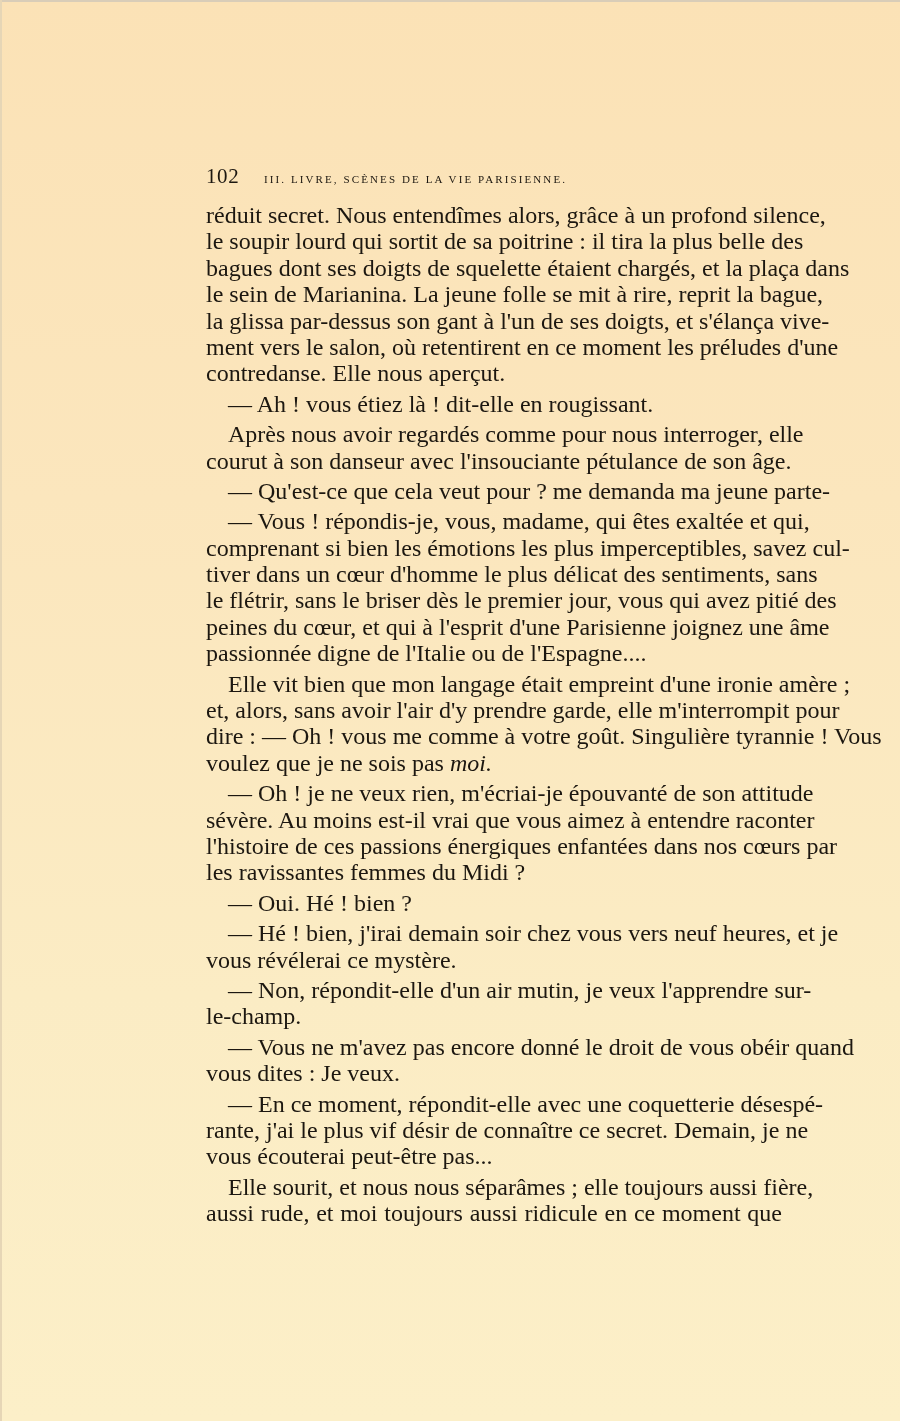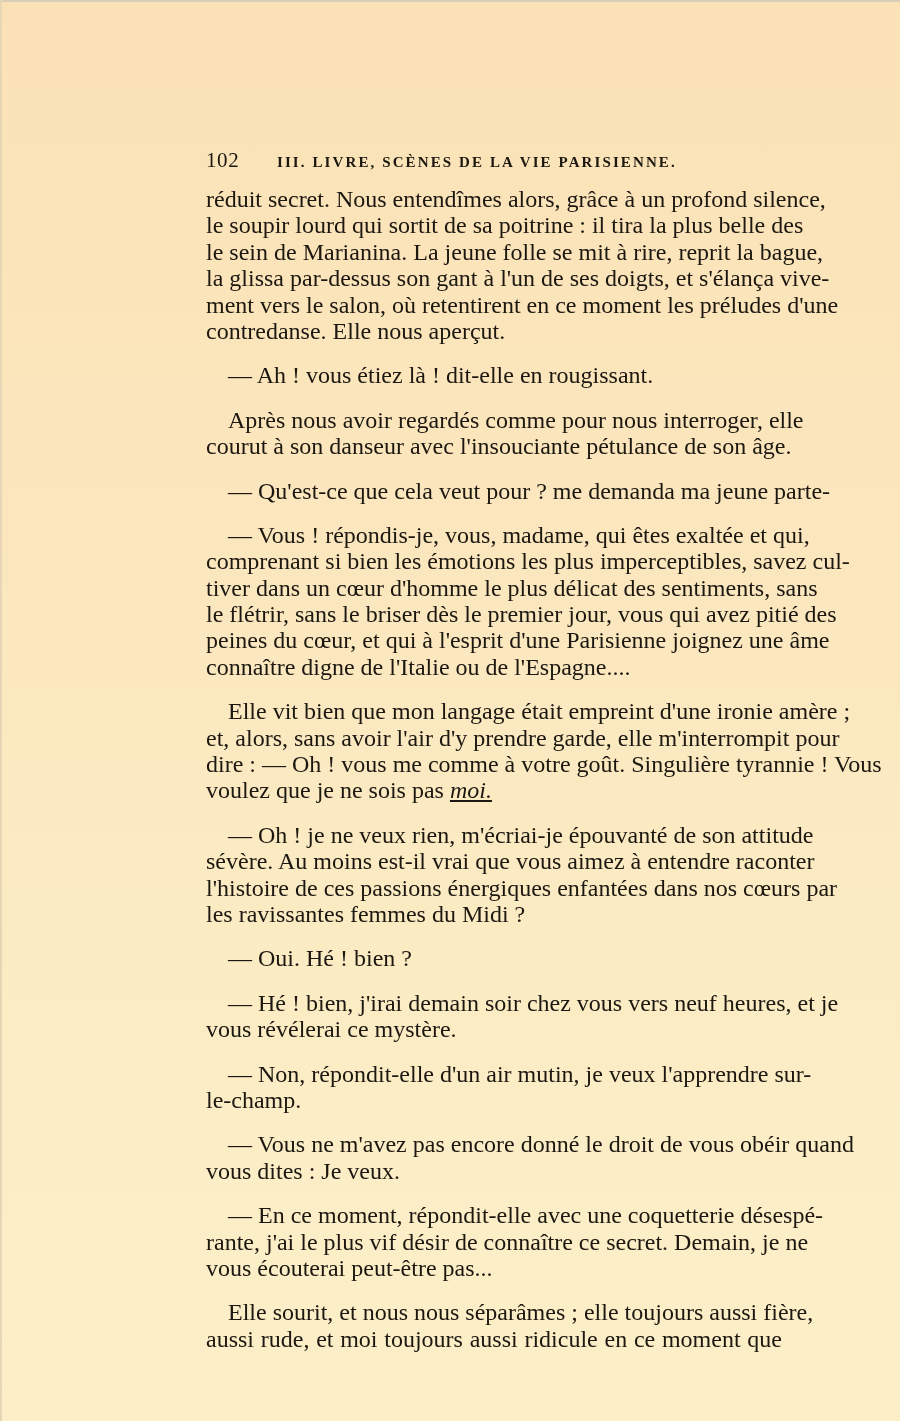--- a/index.html
+++ b/index.html
@@ -10,69 +10,70 @@
     font-family: "Liberation Serif", "DejaVu Serif", serif;
     color: #1c1710;
   }
   .page-edge-top {
     position: absolute; left: 0; top: 0; width: 900px; height: 2px; background: #d9cdb8;
   }
   .page-edge-left {
     position: absolute; left: 0; top: 0; width: 2px; height: 1421px; background: #e6d6b6;
   }
   .text-block {
-    position: absolute; left: 206px; top: 148px; width: 576px;
+    position: absolute; left: 206px; top: 164px; width: 576px;
   }
   .running-head {
     display: flex; align-items: baseline; height: 38px;
     font-size: 19px; letter-spacing: 0.6px;
   }
   .folio { font-size: 21px; width: 58px; }
   .head-title {
-    font-weight: bold; font-size: 15px; letter-spacing: 2.1px; text-transform: uppercase; margin-left: 13px;
+    font-weight: normal; font-size: 11px; letter-spacing: 2.1px; text-transform: uppercase;
   }
   .line {
     height: 26.4px; line-height: 26.4px; font-size: 24px;
     white-space: nowrap; overflow: visible;
   }
   .line.justify {
     text-align: justify; text-align-last: justify;
   }
   .line.indent { padding-left: 22px; }
-  .line.gap { margin-top: 18px; }
-  .italic { font-style: italic; text-decoration: underline; }
+  .line.gap { margin-top: 4px; }
+  .italic { font-style: italic; }
 </style>
 </head>
 <body>
 
 <div class="page-edge-top"></div>
 <div class="page-edge-left"></div>
 
 <div class="text-block">
   <div class="running-head">
     <span class="folio">102</span>
     <span class="head-title">III. LIVRE, SCÈNES DE LA VIE PARISIENNE.</span>
   </div>
   <div id="body-text">
       <div class="line justify"><span>réduit secret. Nous entendîmes alors, grâce à un profond silence,</span></div>
       <div class="line justify"><span>le soupir lourd qui sortit de sa poitrine : il tira la plus belle des</span></div>
+      <div class="line justify"><span>bagues dont ses doigts de squelette étaient chargés, et la plaça dans</span></div>
       <div class="line justify"><span>le sein de Marianina. La jeune folle se mit à rire, reprit la bague,</span></div>
       <div class="line justify"><span>la glissa par-dessus son gant à l'un de ses doigts, et s'élança vive-</span></div>
       <div class="line justify"><span>ment vers le salon, où retentirent en ce moment les préludes d'une</span></div>
       <div class="line"><span>contredanse. Elle nous aperçut.</span></div>
       <div class="line indent gap"><span>— Ah ! vous étiez là ! dit-elle en rougissant.</span></div>
       <div class="line justify indent gap"><span>Après nous avoir regardés comme pour nous interroger, elle</span></div>
       <div class="line"><span>courut à son danseur avec l'insouciante pétulance de son âge.</span></div>
       <div class="line justify indent gap"><span>— Qu'est-ce que cela veut pour ? me demanda ma jeune parte-</span></div>
       <div class="line justify indent gap"><span>— Vous ! répondis-je, vous, madame, qui êtes exaltée et qui,</span></div>
       <div class="line justify"><span>comprenant si bien les émotions les plus imperceptibles, savez cul-</span></div>
       <div class="line justify"><span>tiver dans un cœur d'homme le plus délicat des sentiments, sans</span></div>
       <div class="line justify"><span>le flétrir, sans le briser dès le premier jour, vous qui avez pitié des</span></div>
       <div class="line justify"><span>peines du cœur, et qui à l'esprit d'une Parisienne joignez une âme</span></div>
-      <div class="line"><span>connaître digne de l'Italie ou de l'Espagne....</span></div>
+      <div class="line"><span>passionnée digne de l'Italie ou de l'Espagne....</span></div>
       <div class="line justify indent gap"><span>Elle vit bien que mon langage était empreint d'une ironie amère ;</span></div>
       <div class="line justify"><span>et, alors, sans avoir l'air d'y prendre garde, elle m'interrompit pour</span></div>
       <div class="line justify"><span>dire : — Oh ! vous me comme à votre goût. Singulière tyrannie ! Vous</span></div>
       <div class="line"><span>voulez que je ne sois pas </span><span class="italic">moi.</span></div>
       <div class="line justify indent gap"><span>— Oh ! je ne veux rien, m'écriai-je épouvanté de son attitude</span></div>
       <div class="line justify"><span>sévère. Au moins est-il vrai que vous aimez à entendre raconter</span></div>
       <div class="line justify"><span>l'histoire de ces passions énergiques enfantées dans nos cœurs par</span></div>
       <div class="line"><span>les ravissantes femmes du Midi ?</span></div>
       <div class="line indent gap"><span>— Oui. Hé ! bien ?</span></div>
       <div class="line justify indent gap"><span>— Hé ! bien, j'irai demain soir chez vous vers neuf heures, et je</span></div>

